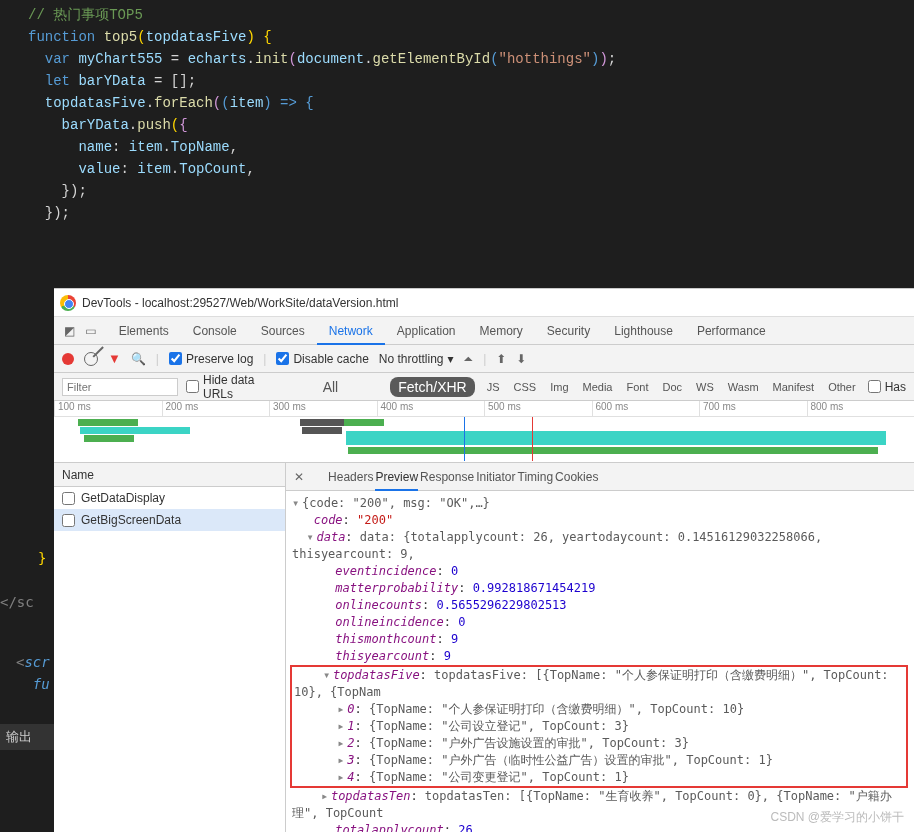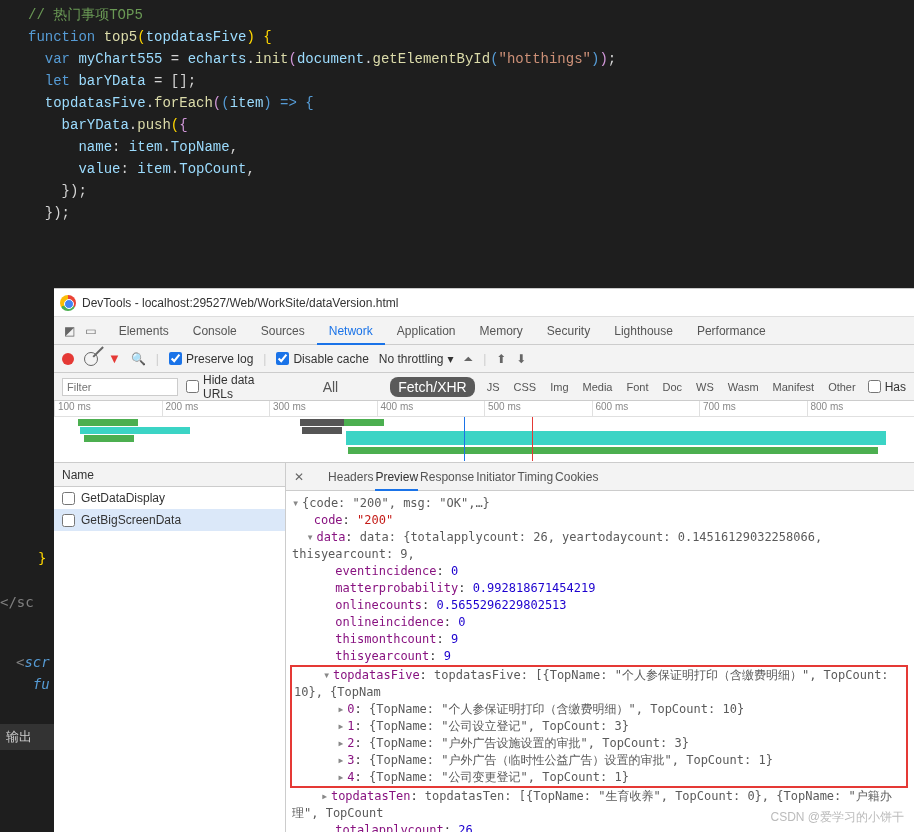--- a/index.html
+++ b/index.html
@@ -75,21 +75,21 @@
 
 .dt-detail { flex: 1; background: #fff; display: flex; flex-direction: column; }
 .detail-tabs { display: flex; align-items: center; height: 28px; border-bottom: 1px solid #ccc; background: #f3f3f3; padding: 0 8px; gap: 18px; }
 .detail-tabs .close { color: #666; cursor: pointer; padding-right: 6px; }
 .detail-tabs .dtab { color: #555; cursor: pointer; height: 28px; line-height: 28px; }
 .detail-tabs .dtab.active { color: #333; border-bottom: 2px solid #1a73e8; }
 
 .preview-body { flex: 1; overflow: auto; padding: 4px 6px; font-family: Consolas, monospace; font-size: 12px; line-height: 17px; color: #222; }
 .pv-line { white-space: pre-wrap; }
 .pv-arrow { color: #888; display: inline-block; width: 10px; }
-.pv-key { color: #881280; }
+.pv-key { color: #881280; font-style: italic; }
 .pv-str { color: #c41a16; }
 .pv-num { color: #1c00cf; }
 .pv-punc { color: #333; }
 .pv-plain { color: #5a5a5a; }
 .highlight-box { border: 2px solid #e53935; padding: 0 2px; margin-left: -2px; }
 
 .watermark { position: absolute; right: 10px; bottom: 6px; color: #bbb; font-size: 12px; font-family: Arial, sans-serif; }
 </style>
 </head>
 <body>

